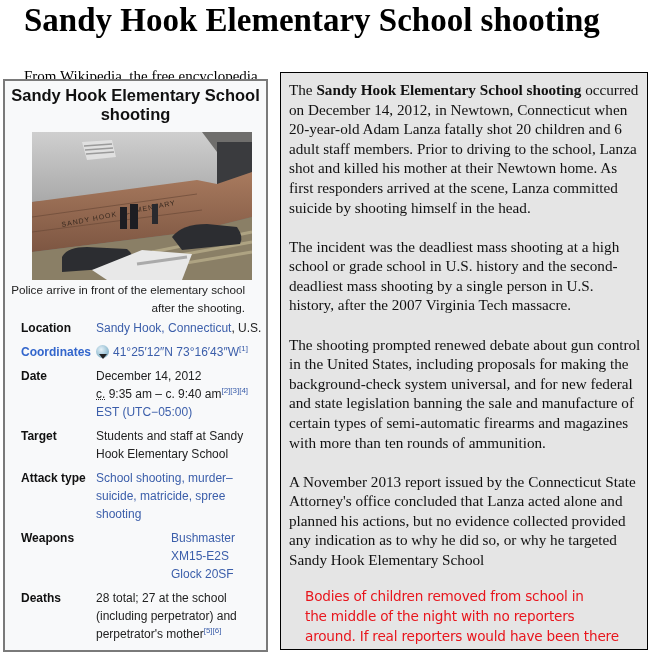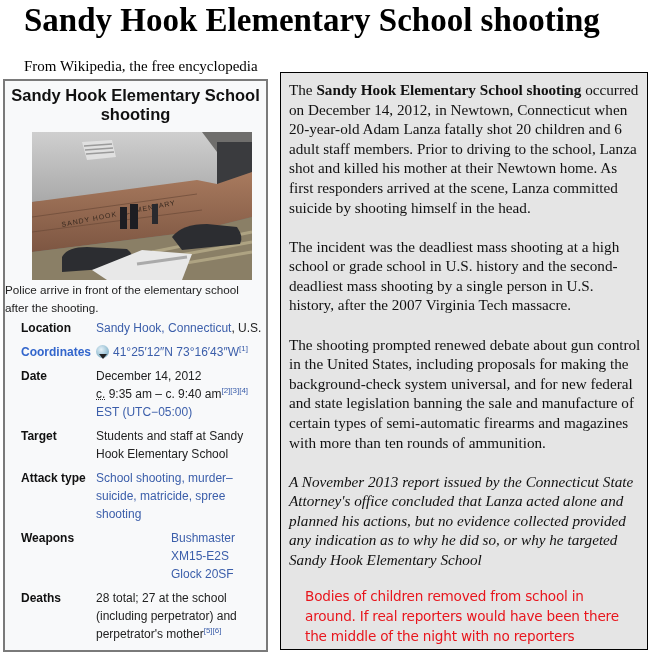--- a/index.html
+++ b/index.html
@@ -4,40 +4,40 @@
 <style>
   html, body { margin: 0; padding: 0; background: #ffffff; }
   body { width: 652px; height: 655px; position: relative; overflow: hidden; }
 
   .page-title {
     position: absolute; left: 24px; top: 2px;
     font-family: "Liberation Serif", serif; font-weight: bold;
     font-size: 33px; color: #000; white-space: nowrap; letter-spacing: 0px;
   }
   .subtitle {
-    position: absolute; left: 24px; top: 58px;
+    position: absolute; left: 24px; top: 68px;
     font-family: "Liberation Serif", serif; font-size: 15px; color: #000; white-space: nowrap;
   }
 
   
   .infobox {
     position: absolute; left: 3px; top: 79px; width: 261px; height: 569px;
     border: 2px solid #7a7a7a; background: #f8f9fa;
     font-family: "Liberation Sans", sans-serif; color: #222;
   }
   .ib-title {
     text-align: center; font-weight: bold; font-size: 16.5px; line-height: 19px;
     margin-top: 5px; color: #111;
   }
   .ib-image {
     position: absolute; left: 27px; top: 51px; width: 220px; height: 148px;
     overflow: hidden; background: #8a8a8a;
   }
   .ib-caption {
-    position: absolute; left: 0; top: 200px; width: 240px; text-align: left;
+    position: absolute; left: 0; top: 200px; width: 240px; text-align: right;
     font-size: 11.7px; line-height: 18px; color: #222;
   }
   .ib-rows { position: absolute; left: 16px; top: 238px; width: 252px; }
   .ib-row { display: flex; font-size: 12px; line-height: 18px; margin-bottom: 6px; }
   .ib-label { width: 75px; flex: none; font-weight: bold; color: #111; }
   .ib-label.link { color: #3366cc; }
   .ib-value { flex: 1; color: #222; }
   .ib-value .link, .link { color: #3b5eaa; }
   sup { font-size: 8px; line-height: 0; vertical-align: 5px; color: #3b5eaa; }
   .globe {
@@ -52,21 +52,21 @@
   .c-abbr { text-decoration: underline dotted; }
 
   
   .text-panel {
     position: absolute; left: 280px; top: 72px; width: 366px; height: 576px;
     border: 1px solid #000; background: #e5e5e5;
     font-family: "Liberation Serif", serif; font-size: 15.2px; line-height: 19.6px; color: #111;
   }
   .text-panel .inner { position: absolute; left: 8px; top: 7px; width: 352px; }
   .text-panel p { margin: 0 0 19.5px 0; }
-  .text-panel p.tight { margin-bottom: 2px; font-style: italic; }
+  .text-panel p.tight { margin-bottom: 2px; }
   .annotation {
     font-family: "DejaVu Sans", sans-serif; font-size: 13.6px; line-height: 20px;
     color: #e8151c; margin: 16px; letter-spacing: -0.2px;
   }
 </style>
 </head>
 <body>
 
 <div class="page-title">Sandy Hook Elementary School shooting</div>
 <div class="subtitle">From Wikipedia, the free encyclopedia</div>
@@ -158,17 +158,17 @@
 </div>
 
 <div class="text-panel">
   <div class="inner">
     <p><span>The </span><b>Sandy Hook Elementary School shooting</b><span> occurred on December 14, 2012, in Newtown, Connecticut when 20-year-old Adam Lanza fatally shot 20 children and 6 adult staff members. Prior to driving to the school, Lanza shot and killed his mother at their Newtown home. As first responders arrived at the scene, Lanza committed suicide by shooting himself in the head.</span></p>
     <p>The incident was the deadliest mass shooting at a high school or grade school in U.S. history and the second-deadliest mass shooting by a single person in U.S. history, after the 2007 Virginia Tech massacre.</p>
     <p>The shooting prompted renewed debate about gun control in the United States, including proposals for making the background-check system universal, and for new federal and state legislation banning the sale and manufacture of certain types of semi-automatic firearms and magazines with more than ten rounds of ammunition.</p>
     <p class="tight">A November 2013 report issued by the Connecticut State Attorney's office concluded that Lanza acted alone and planned his actions, but no evidence collected provided any indication as to why he did so, or why he targeted Sandy Hook Elementary School</p>
     <div class="annotation" style="color: rgb(232, 21, 28);">
       <div>Bodies of children removed from school in</div>
+      <div>the middle of the night with no reporters</div>
       <div>around. If real reporters would have been there</div>
-      <div>the middle of the night with no reporters</div>
     </div>
   </div>
 </div>
 
 </body></html>

